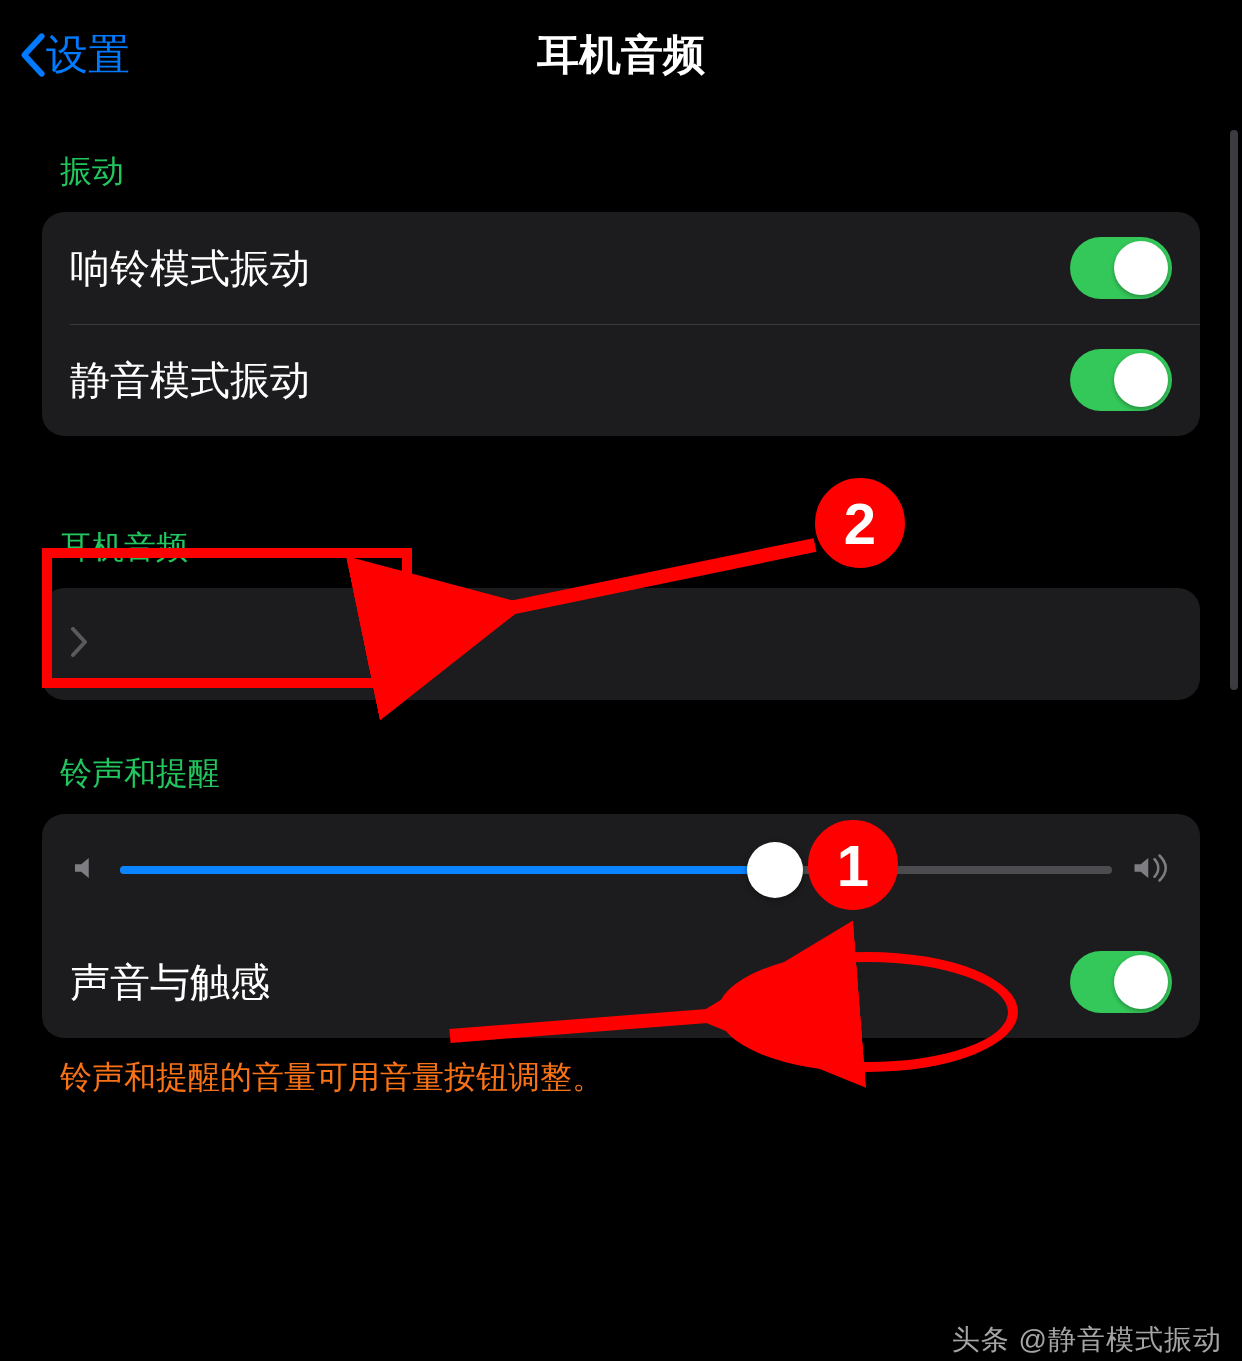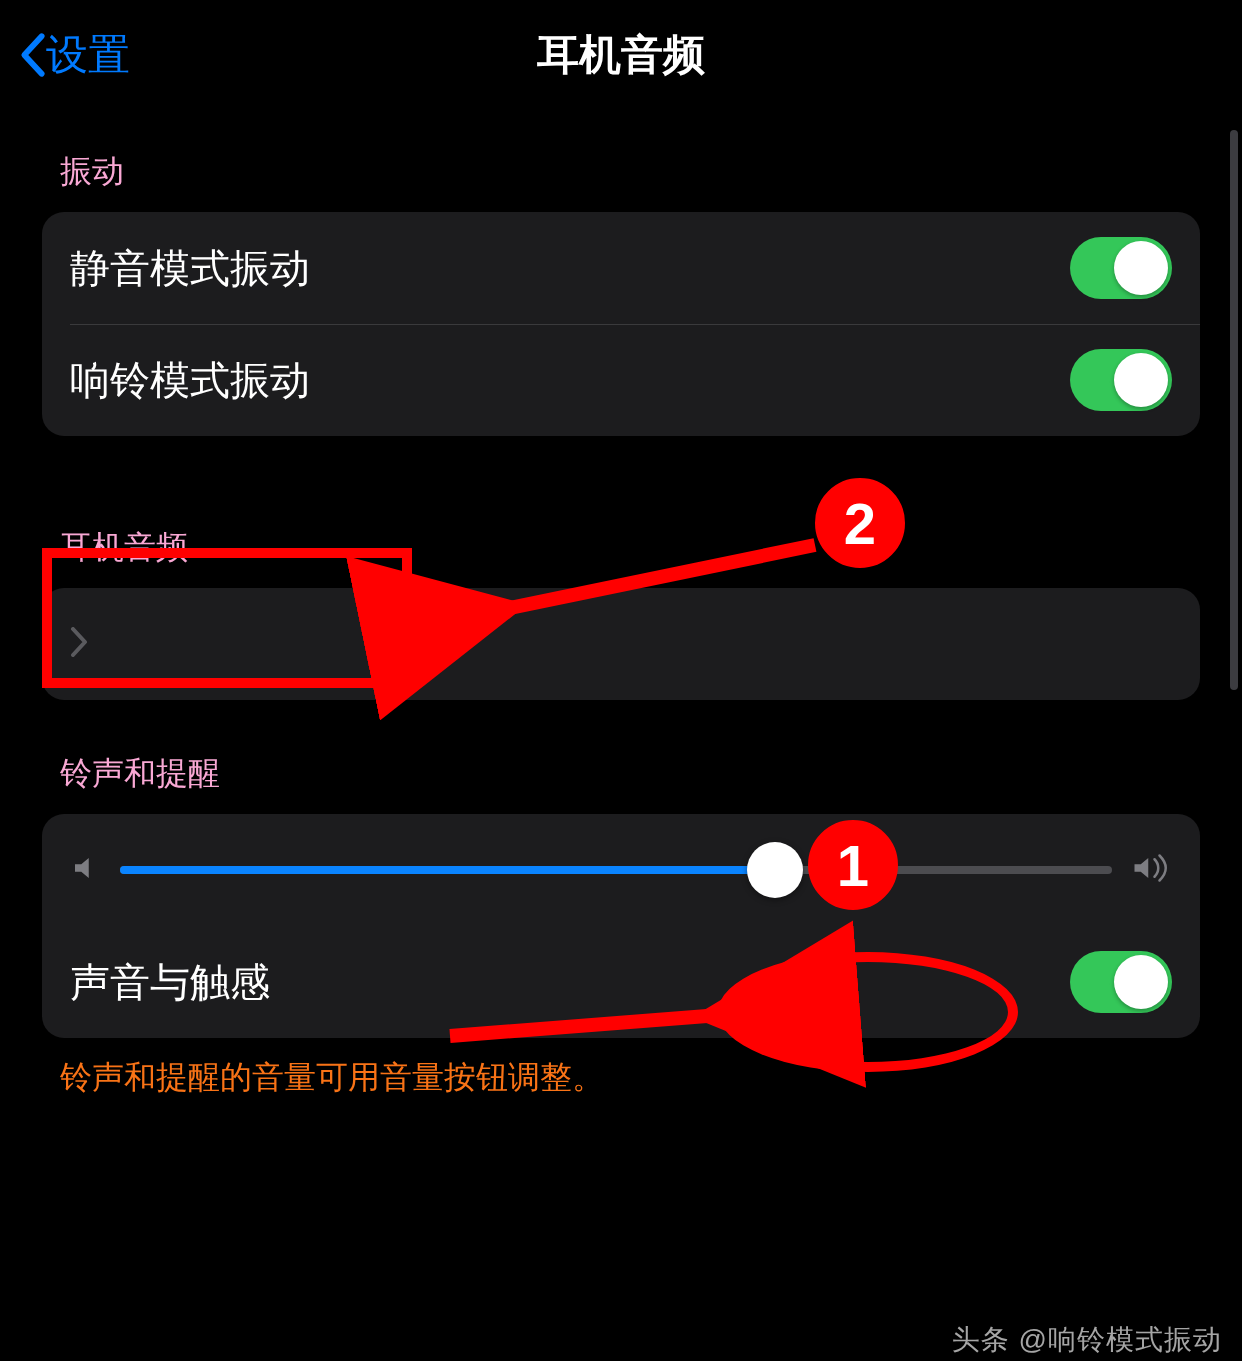--- a/index.html
+++ b/index.html
@@ -31,21 +31,21 @@
       left: 50%;
       transform: translateX(-50%);
       color: #fff;
       font-size: 42px;
       font-weight: 600;
     }
     .content {
       padding: 0 42px;
     }
     .section-header {
-      color: #f9a8d4;
+      color: #22c55e;
       font-size: 32px;
       padding: 40px 18px 18px 18px;
     }
     .group {
       background: #1c1c1e;
       border-radius: 22px;
       overflow: hidden;
     }
     .row {
       display: flex;
@@ -204,27 +204,27 @@
     <span>设置</span>
   </div>
   <div class="nav-title">耳机音频</div>
 </div>
 
 <div class="content">
 
   <div class="section-header">振动</div>
   <div class="group">
     <div class="row">
-      <span class="row-label">静音模式振动</span>
+      <span class="row-label">响铃模式振动</span>
       <div class="toggle on">
           <div class="toggle-knob"></div>
         </div>
     </div>
     <div class="row">
-      <span class="row-label">响铃模式振动</span>
+      <span class="row-label">静音模式振动</span>
       <div class="toggle on">
           <div class="toggle-knob"></div>
         </div>
     </div>
   </div>
 
   <div class="section-header" style="padding-top:90px">耳机音频</div>
   <div class="group">
     <div class="row">
       <span class="chevron-right">
@@ -287,14 +287,14 @@
 </div>
 
 <div class="badge" style="left:808px; top:820px;">
   <div class="badge-inner">1</div>
 </div>
 
 <div class="red-ellipse" style="left:718px; top:952px; width:300px; height:120px;"></div>
 
 <div class="watermark">
   <b>头条</b>
-  <span>@响铃模式振动</span>
+  <span>@静音模式振动</span>
 </div>
 
 </body></html>

